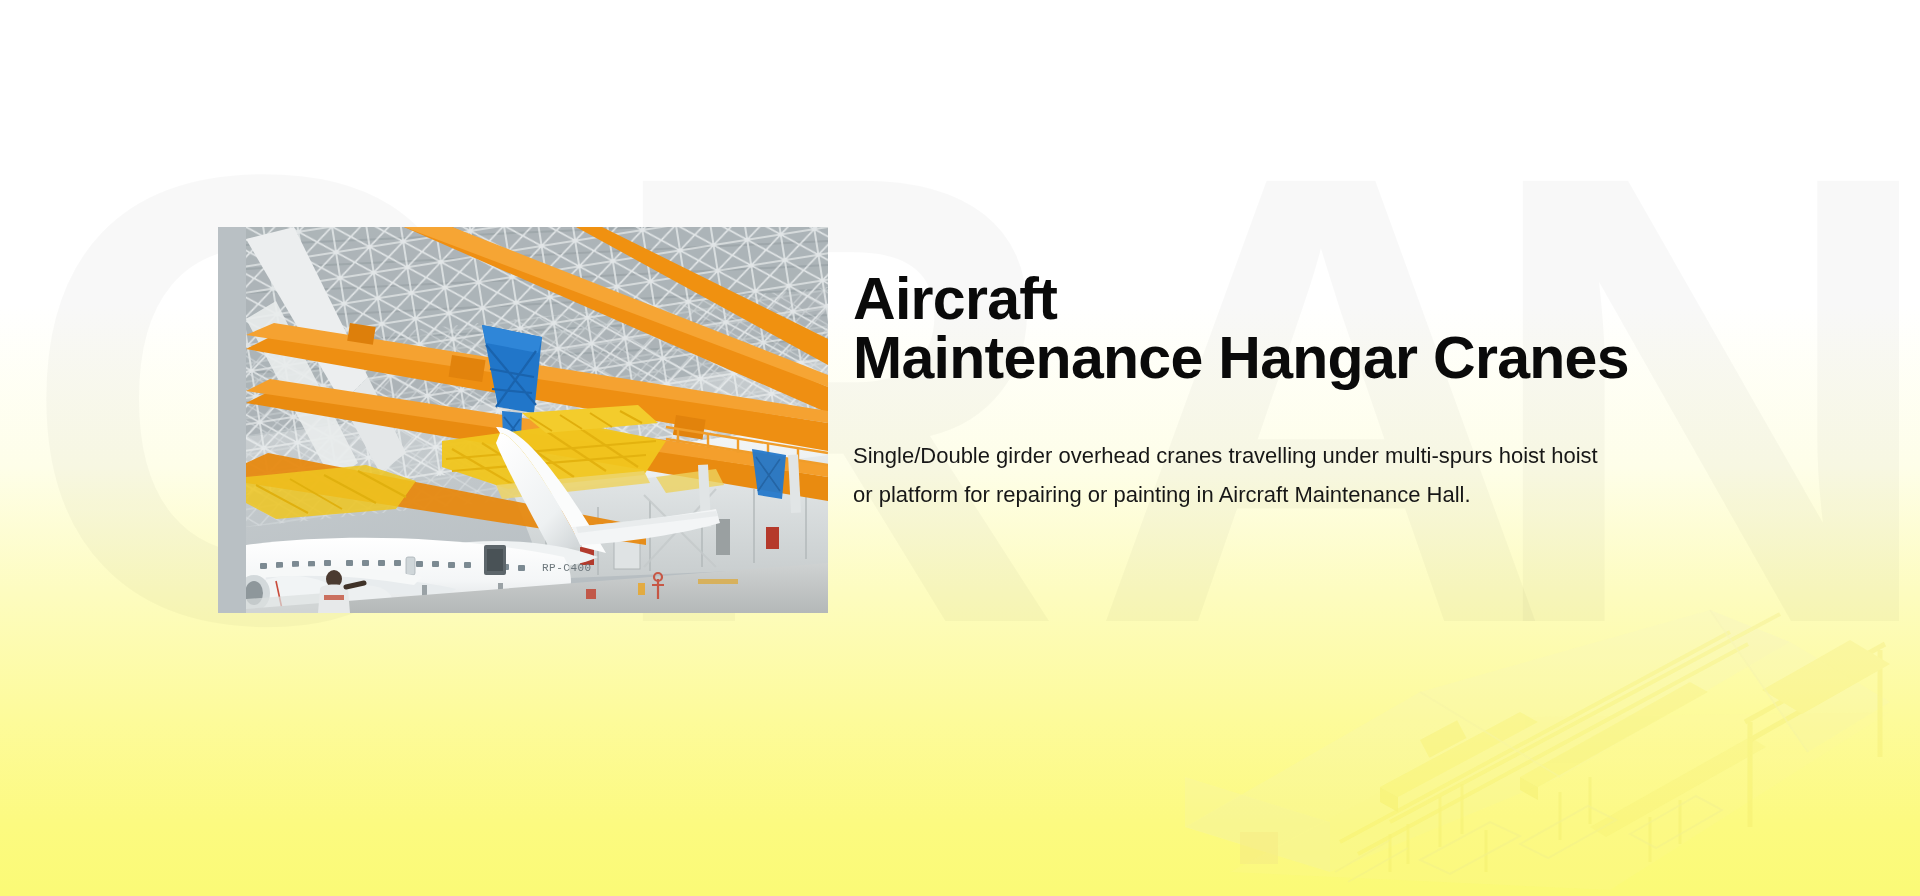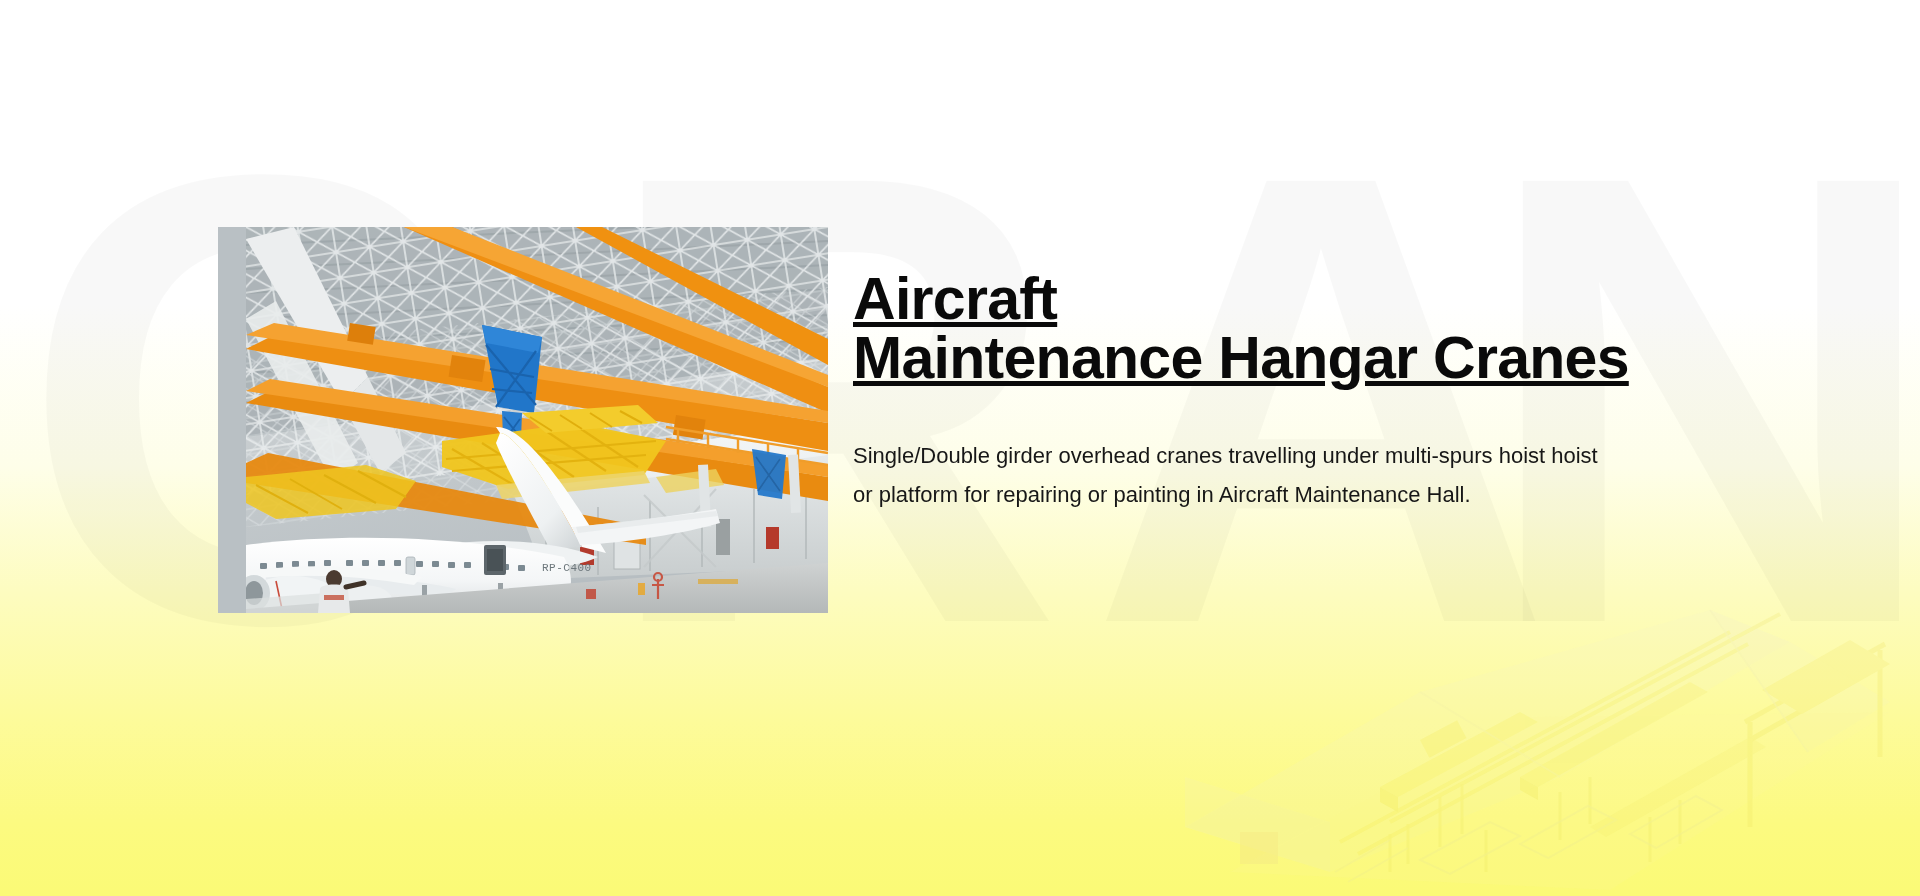--- a/index.html
+++ b/index.html
@@ -87,21 +87,20 @@
   }
   .headline {
     font-family: "Liberation Sans", sans-serif;
     font-weight: 700;
     font-size: 59px;
     line-height: 1.0;
     color: #0a0a0a;
     letter-spacing: -0.012em;
     margin: 0;
     white-space: nowrap;
-    text-decoration: underline;
   }
   .headline .line2 { display: block; }
 
   .body-copy {
     margin: 0;
     padding-top: 48px;
     font-family: "Liberation Sans", sans-serif;
     font-size: 22px;
     line-height: 1.78;
     color: #171717;

